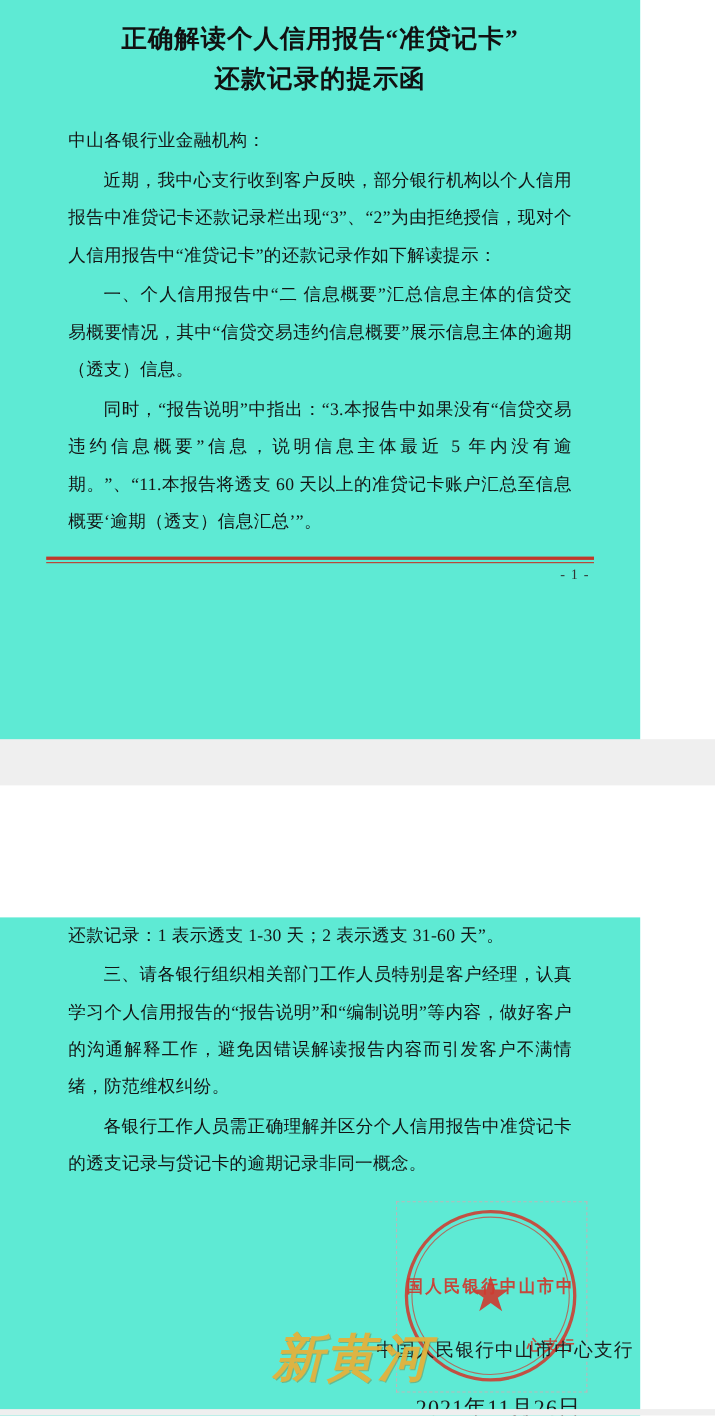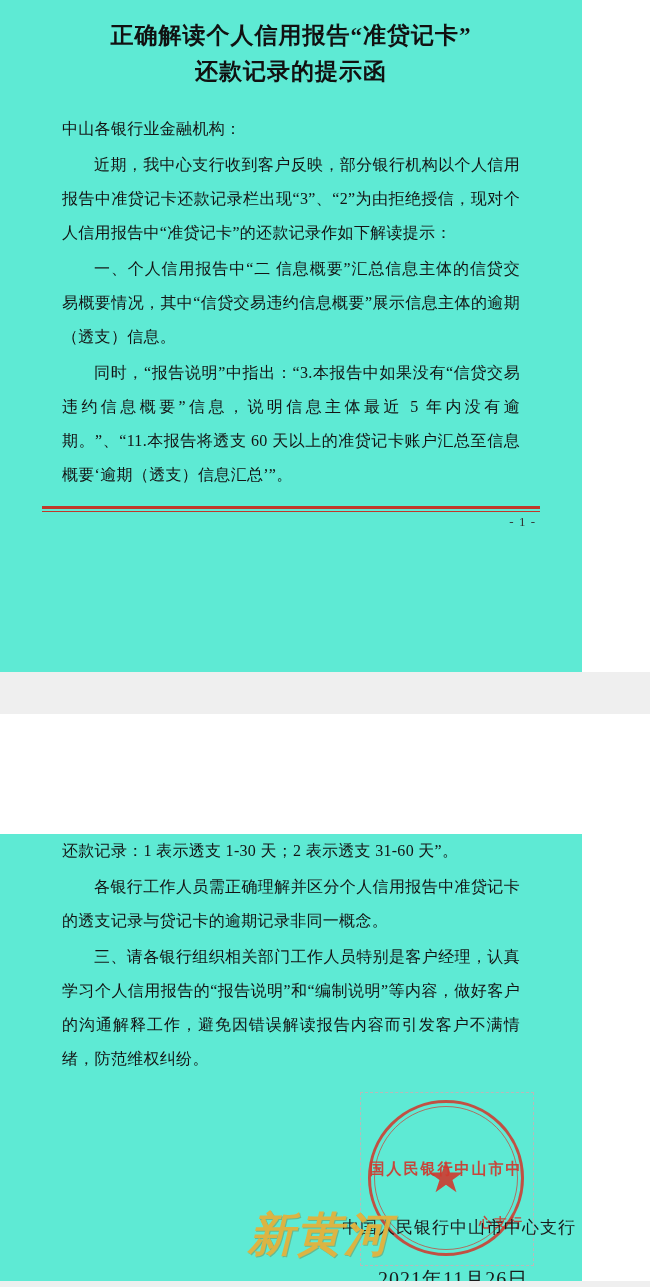--- a/index.html
+++ b/index.html
@@ -242,22 +242,22 @@
   </div>
 
 </div>
 
 <div class="page-gap"></div>
 
 <div class="page page-two">
 
   <div class="body-block">
     <p class="para">还款记录：1 表示透支 1-30 天；2 表示透支 31-60 天”。</p>
+    <p class="para indent">三、请各银行组织相关部门工作人员特别是客户经理，认真学习个人信用报告的“报告说明”和“编制说明”等内容，做好客户的沟通解释工作，避免因错误解读报告内容而引发客户不满情绪，防范维权纠纷。</p>
     <p class="para indent">各银行工作人员需正确理解并区分个人信用报告中准贷记卡的透支记录与贷记卡的逾期记录非同一概念。</p>
-    <p class="para indent">三、请各银行组织相关部门工作人员特别是客户经理，认真学习个人信用报告的“报告说明”和“编制说明”等内容，做好客户的沟通解释工作，避免因错误解读报告内容而引发客户不满情绪，防范维权纠纷。</p>
   </div>
 
   <div class="seal-area">
     <div class="seal-box"></div>
     <div class="seal"></div>
     <div class="seal-inner"></div>
     <div class="seal-text-top">国人民银行中山市中</div>
     <div class="seal-star">★</div>
     <div class="seal-text-bottom">心支行</div>
 

